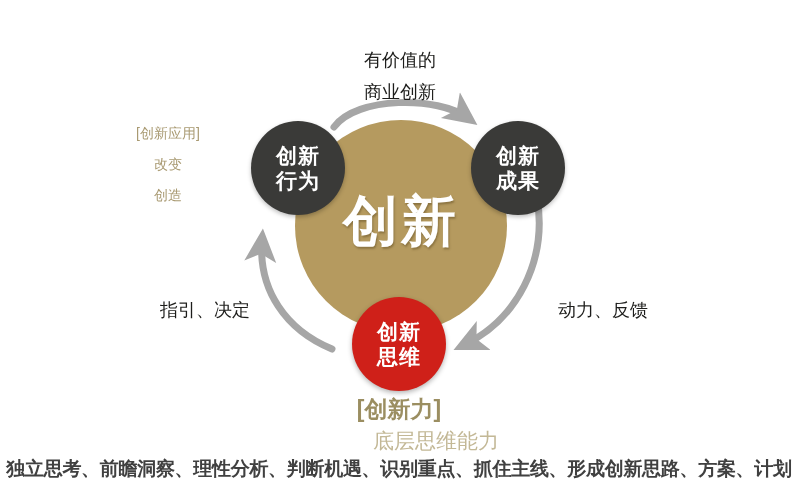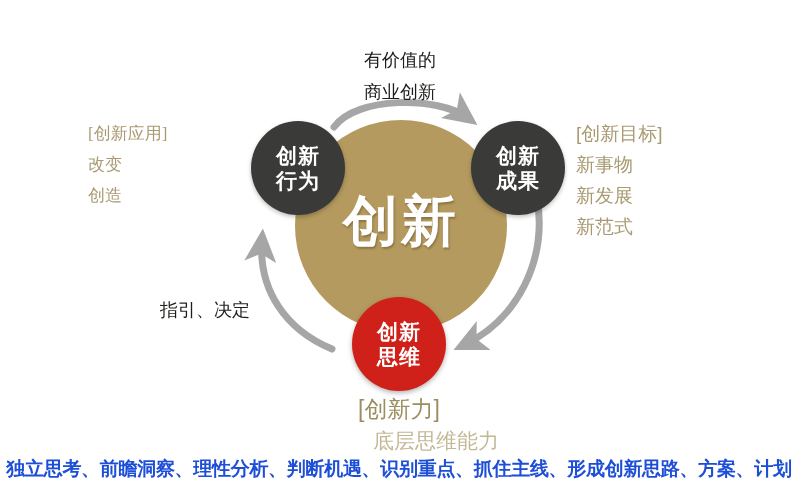--- a/index.html
+++ b/index.html
@@ -110,26 +110,25 @@
     font-size: 18px;
     line-height: 32px;
     color: #1d1d1b;
     font-weight: normal;
     z-index: 7;
   }
   #left-label {
     left: 88px;
     top: 118px;
     width: 160px;
-    text-align: left;
-    font-size: 17px;
+    text-align: center;
+    font-size: 14px;
     line-height: 31px;
     color: #a99a72;
     z-index: 7;
-    font-family: Liberation Serif, serif;
   }
   #right-label {
     left: 576px;
     top: 118px;
     width: 160px;
     text-align: left;
     font-size: 19px;
     line-height: 31px;
     color: #a99a72;
     z-index: 7;
@@ -151,41 +150,41 @@
     font-size: 18px;
     color: #1d1d1b;
     z-index: 7;
   }
   #power-title {
     left: 299px;
     top: 394px;
     width: 200px;
     text-align: center;
     font-size: 23px;
-    font-weight: normal;
+    font-weight: bold;
     color: #9b8e61;
     z-index: 7;
   }
   #power-sub {
     left: 299px;
     top: 427px;
     width: 200px;
     text-align: right;
     font-size: 21px;
     color: #c3b896;
     z-index: 7;
   }
   #footer-line {
     left: 0px;
     top: 456px;
     width: 798px;
     text-align: center;
     font-size: 19px;
     font-weight: bold;
-    color: #1d4ed8;
+    color: #404040;
     letter-spacing: -0.3px;
     z-index: 7;
   }
 </style>
 </head>
 <body>
 
 <div id="canvas">
 
   <div class="abs center-circle"></div>
@@ -221,27 +220,24 @@
 思维</span>
   </div>
 
   <div class="abs lbl" id="top-label">有价值的
 商业创新</div>
 
   <div class="abs lbl" id="left-label">[创新应用]
 改变
 创造</div>
 
-  <div class="abs lbl" id="right-label">[创新目标]
-新事物
-新发展
-新范式</div>
 
   <div class="abs lbl" id="left-bottom-label">指引、决定</div>
 
+  <div class="abs lbl" id="right-bottom-label">动力、反馈</div>
 
   <div class="abs lbl" id="power-title">[创新力]</div>
 
   <div class="abs lbl" id="power-sub">底层思维能力</div>
 
   <div class="abs lbl" id="footer-line">独立思考、前瞻洞察、理性分析、判断机遇、识别重点、抓住主线、形成创新思路、方案、计划</div>
 
 </div>
 
 </body></html>

